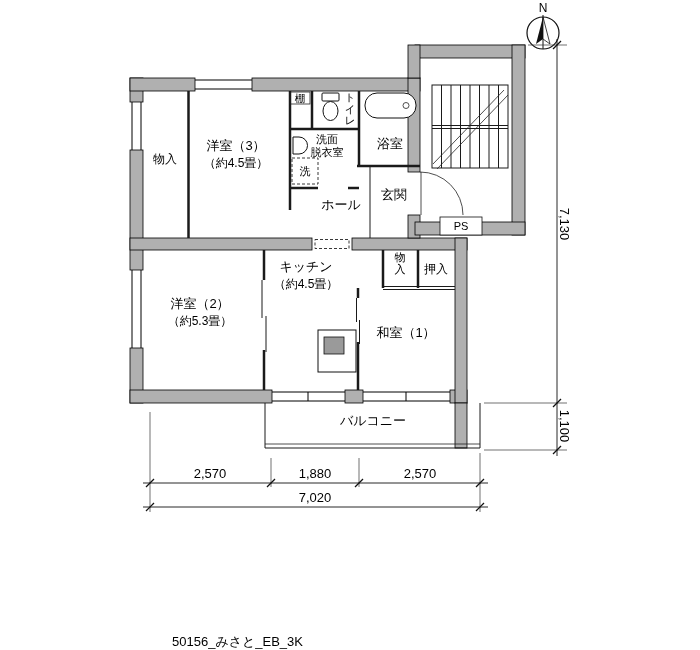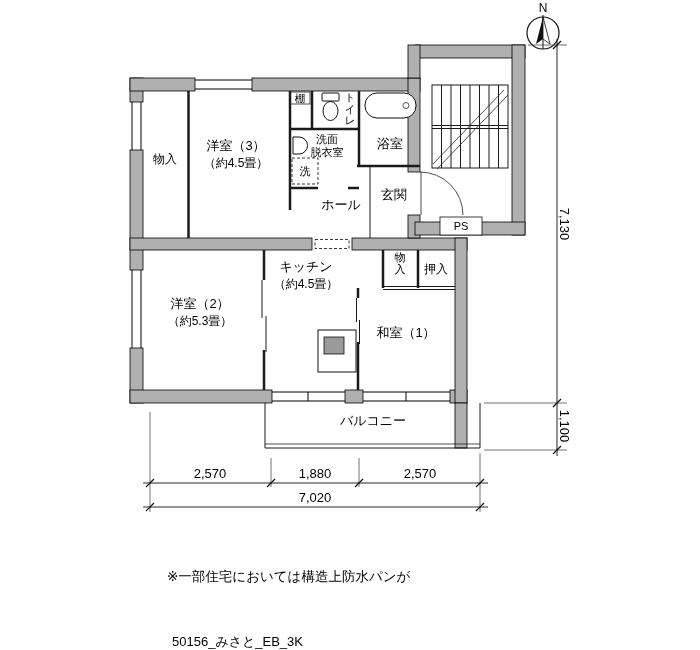--- a/index.html
+++ b/index.html
@@ -190,21 +190,20 @@
   <text class="t12" x="306" y="288" text-anchor="middle">（約4.5畳）</text>
   <text class="t11" x="400" y="261" text-anchor="middle"><tspan x="400" dy="0">物</tspan><tspan x="400" dy="1.1em">入</tspan></text>
   <text class="t12" x="436" y="273" text-anchor="middle">押入</text>
   <text class="t13" x="200" y="308" text-anchor="middle">洋室（2）</text>
   <text class="t12" x="200" y="325" text-anchor="middle">（約5.3畳）</text>
   <text class="t13" x="406" y="337" text-anchor="middle">和室（1）</text>
   <text class="t13" x="373" y="425" text-anchor="middle">バルコニー</text>
 </svg>
 
 <div id="notes">
-  <div>※一部住宅においては構造上防水パンが</div>
   
   
   
 </div>
 
 <div id="footer-code">50156_みさと_EB_3K</div>
 
 </div>
 
 </body></html>

